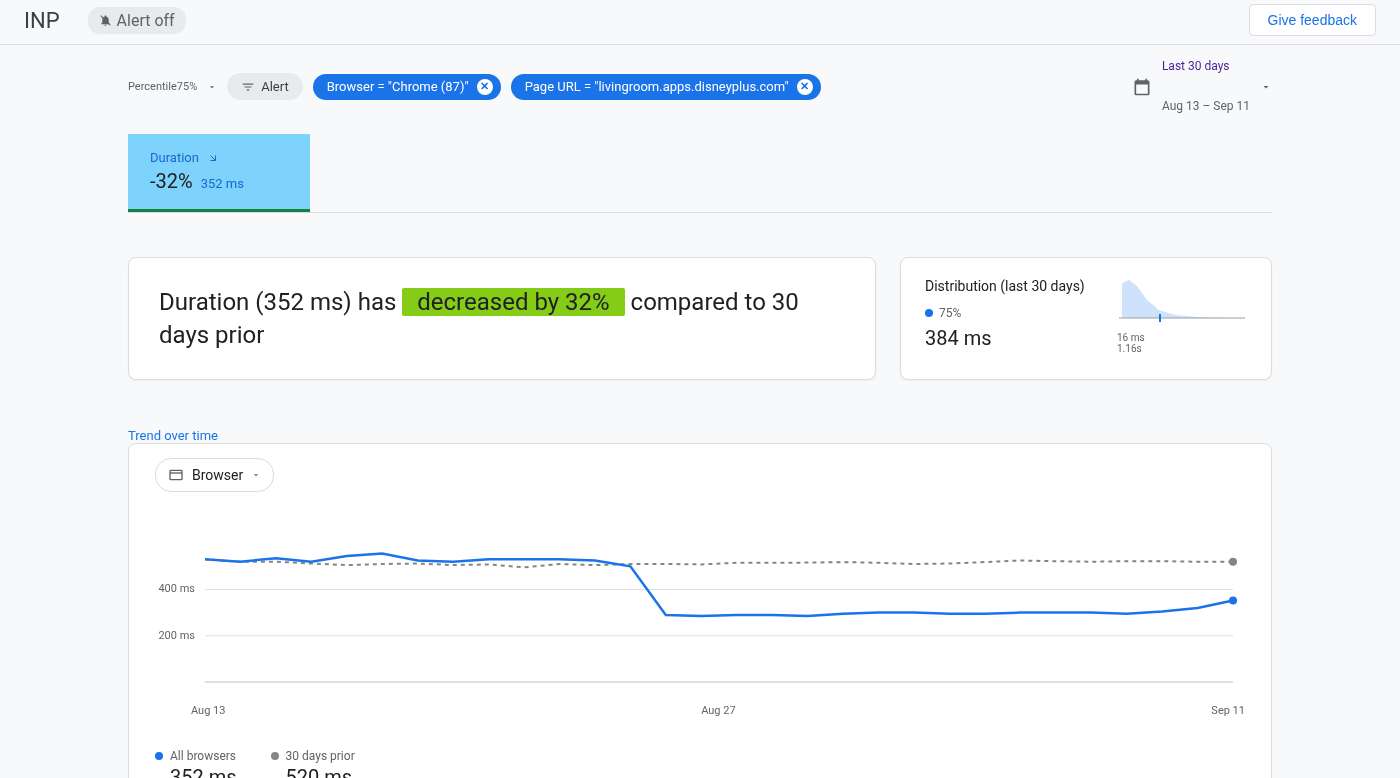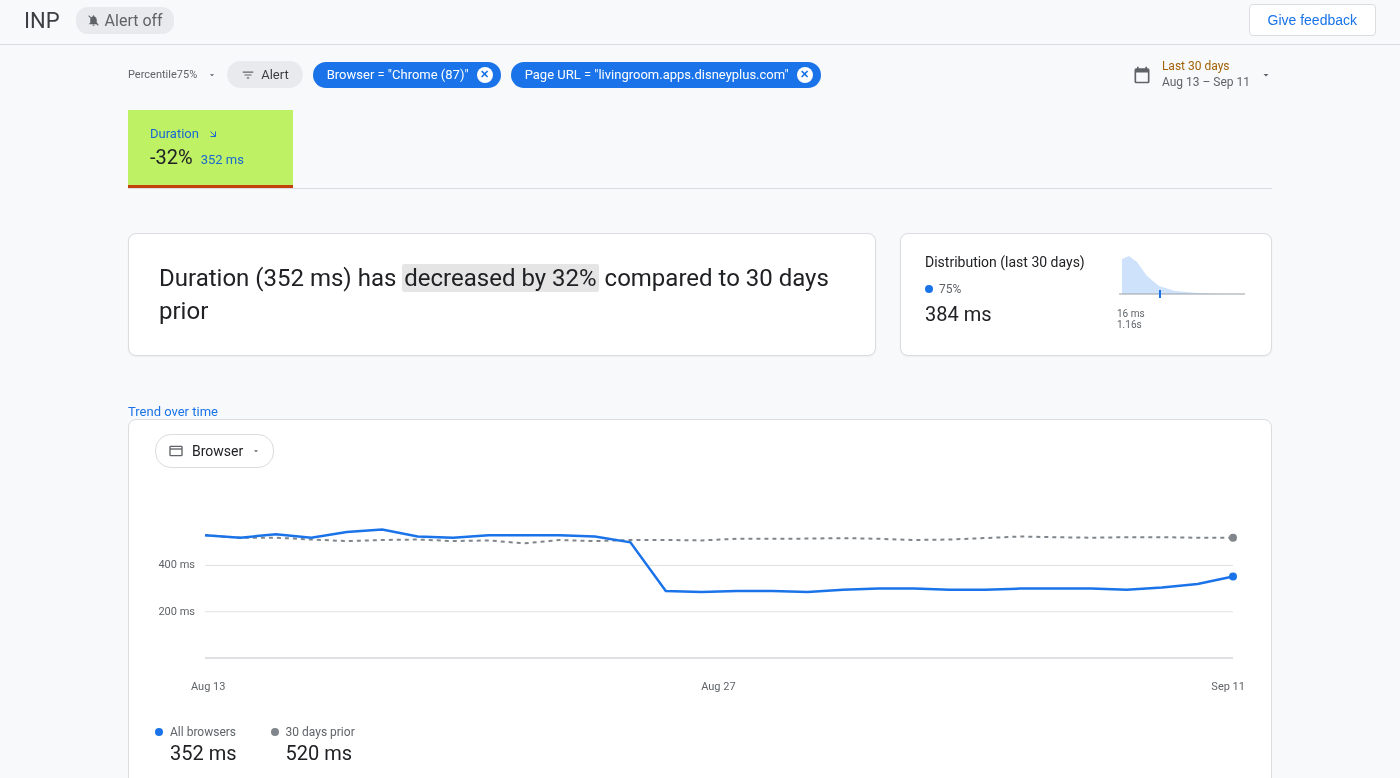--- a/index.html
+++ b/index.html
@@ -1,47 +1,47 @@
 <!DOCTYPE html>
 <html><head>
 <meta charset="utf-8">
 <style>
 * { box-sizing: border-box; margin: 0; padding: 0; }
 body { font-family: 'Google Sans', Roboto, Arial, sans-serif; background: #f8f9fa; color: #202124; width: 1400px; }
 .header-bar { display: flex; align-items: center; justify-content: space-between; padding: 4px 24px 8px 24px; border-bottom: 1px solid #dadce0; }
-.header-left { display: flex; align-items: center; gap: 16px; }
+.header-left { display: flex; align-items: center; gap: 28px; }
 .page-title { font-size: 22px; font-weight: 400; color: #3c4043; }
 .alert-pill { display: inline-flex; align-items: center; gap: 5px; background: #e8eaed; border-radius: 12px; padding: 4px 11px; font-size: 16px; color: #5f6368; }
 .feedback-btn { border: 1px solid #dadce0; background: white; color: #1a73e8; font-size: 14px; font-weight: 500; padding: 7px 18px; border-radius: 4px; cursor: pointer; }
 .content { padding: 14px 128px 24px 128px; }
 .filter-row { display: flex; align-items: center; justify-content: space-between; margin-bottom: 20px; }
 .filter-left { display: flex; align-items: center; gap: 10px; }
 .percentile-box { display: flex; flex-direction: row; font-size: 11px; color: #5f6368; line-height: 1.4; margin-right: 6px; }
 .percentile-box .label { font-size: 11px; }
 .percentile-box .val { font-size: 11px; }
 .percentile-wrap { display: flex; align-items: center; gap: 4px; }
 .filter-pill-grey { display: inline-flex; align-items: center; gap: 6px; background: #e8eaed; border-radius: 16px; padding: 6px 14px; font-size: 13px; color: #3c4043; cursor: pointer; }
 .filter-pill-blue { display: inline-flex; align-items: center; gap: 8px; background: #1a73e8; color: white; border-radius: 16px; padding: 5px 8px 5px 14px; font-size: 13px; cursor: pointer; }
 .pill-close { background: white; color: #1a73e8; width: 16px; height: 16px; border-radius: 50%; display: inline-flex; align-items: center; justify-content: center; font-size: 11px; font-weight: bold; }
 .date-range { display: flex; align-items: center; gap: 10px; cursor: pointer; }
 .date-text { display: flex; flex-direction: column; line-height: 1.3; }
-.date-text .main { font-size: 12px; color: #a16207; }
-.date-text .sub { font-size: 12px; color: #5f6368; }
+.date-text .main { font-size: 12px; color: #4c1d95; }
+.date-text .sub { font-size: 12px; color: #5f6368; margin-top: 24px; }
 
 .tab-row { border-bottom: 1px solid #dadce0; display: flex; }
-.tab-card { background: #bef264; border-bottom: 3px solid #c2410c; padding: 16px 22px; width: 165px; }
+.tab-card { background: #7dd3fc; border-bottom: 3px solid #15803d; padding: 16px 22px; width: 182px; }
 .tab-top { display: flex; align-items: center; gap: 8px; font-size: 13px; color: #1967d2; }
 .tab-bottom { display: flex; align-items: baseline; gap: 8px; margin-top: 4px; }
 .tab-pct { font-size: 20px; font-weight: 400; color: #202124; }
 .tab-ms { font-size: 13px; color: #1967d2; }
 
 .summary-row { display: flex; gap: 24px; margin-top: 44px; }
 .summary-card { flex: 1; background: white; border: 1px solid #dadce0; border-radius: 8px; padding: 28px 30px; box-shadow: 0 1px 2px rgba(0,0,0,0.05); }
 .summary-text { font-size: 24px; line-height: 1.35; color: #202124; }
-.highlight { background: #e5e5e5; padding: 0 2px; border-radius: 2px; }
+.highlight { background: #84cc16; padding: 0 15px; border-radius: 2px; }
 .dist-card { width: 372px; background: white; border: 1px solid #dadce0; border-radius: 8px; padding: 20px 24px; box-shadow: 0 1px 2px rgba(0,0,0,0.05); display: flex; justify-content: space-between; align-items: flex-start; }
 .dist-left { display: flex; flex-direction: column; gap: 6px; }
 .dist-title { font-size: 14px; color: #202124; margin-bottom: 6px; }
 .dist-label { font-size: 12px; color: #5f6368; display: flex; align-items: center; gap: 6px; }
 .dist-dot { width: 8px; height: 8px; border-radius: 50%; background: #1a73e8; }
 .dist-value { font-size: 20px; font-weight: 400; }
 .dist-chart { width: 130px; }
 .dist-labels { display: flex; justify-content: space-between; font-size: 10px; color: #5f6368; margin-top: 2px; flex-direction: column; }
 
 .trend-title { font-size: 13px; color: #1a73e8; margin-top: 48px; }

